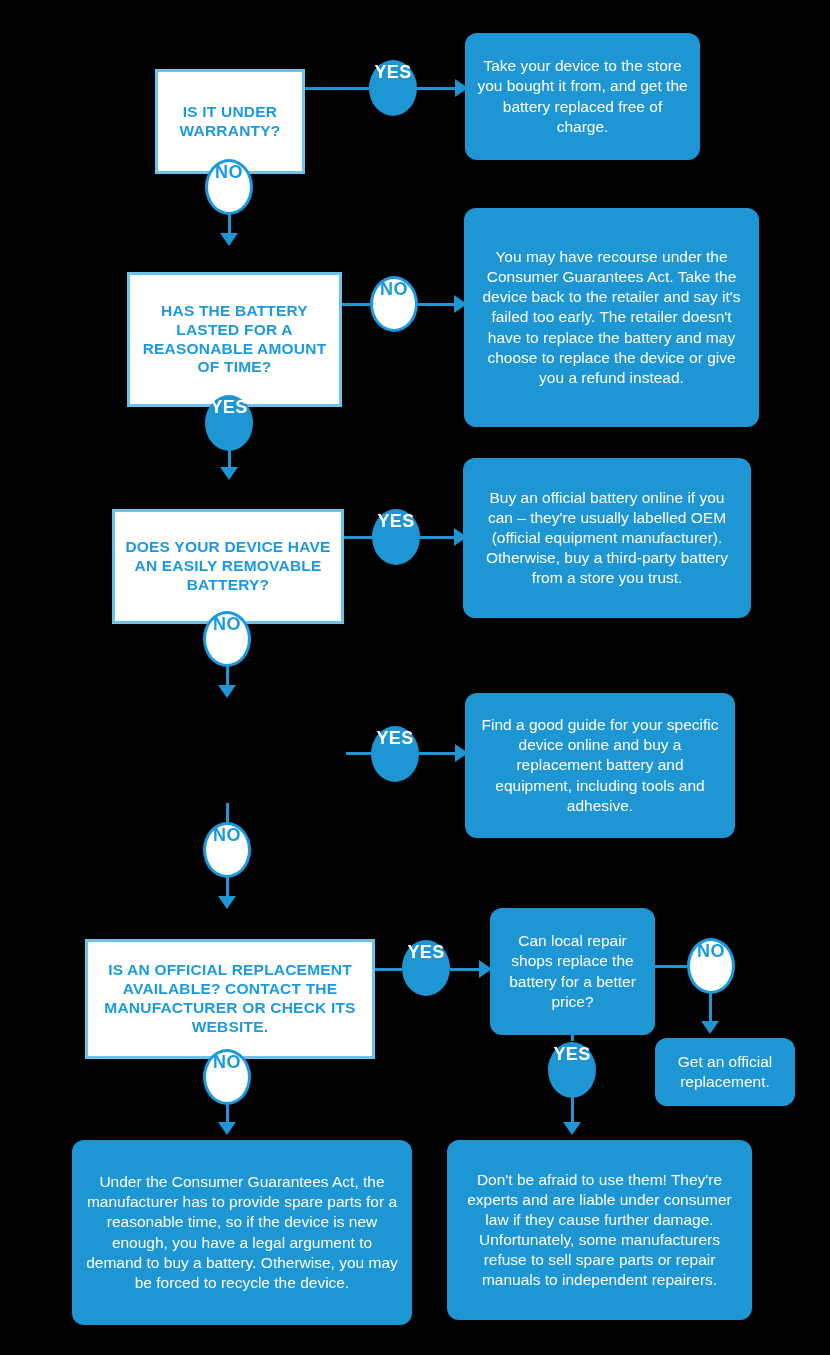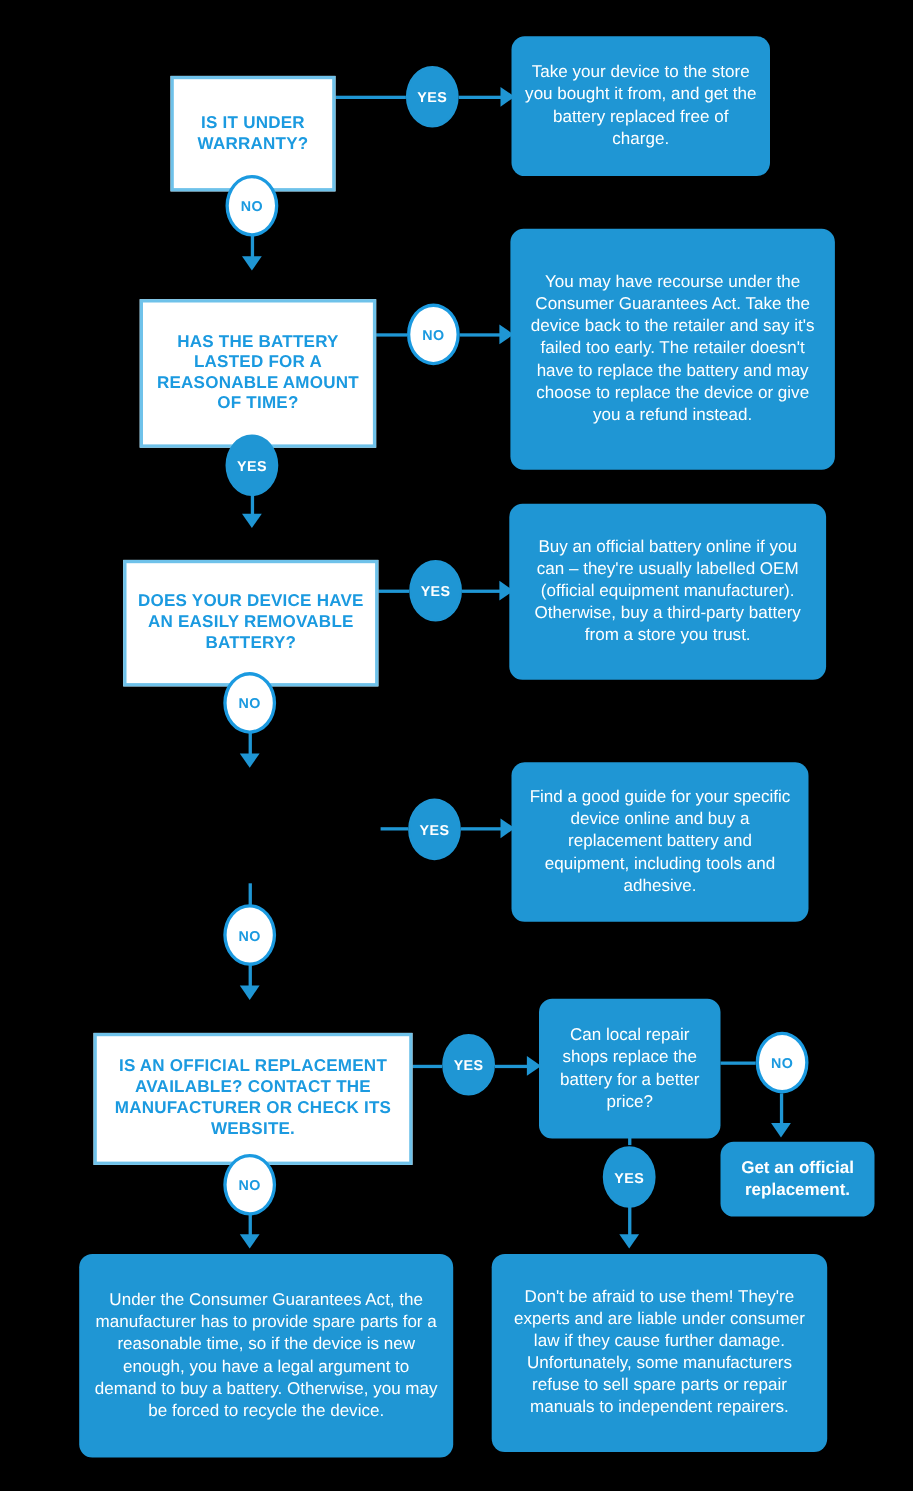--- a/index.html
+++ b/index.html
@@ -44,22 +44,22 @@
     z-index:4;
   }
   .abox span{display:block;width:100%;}
 
   
   .bubble{
     position:absolute;
     width:48px;height:56px;
     border-radius:50%;
     box-sizing:border-box;
-    display:flex;align-items:center;justify-content:center;
-    font-weight:700;font-size:13px;letter-spacing:.4px;
+    display:flex;align-items:flex-start;justify-content:center;
+    font-weight:700;font-size:18px;letter-spacing:.4px;
     z-index:6;
   }
   .bubble.yes{background:#1f96d4;color:#ffffff;border:2px solid #1f96d4;}
   .bubble.no{background:#ffffff;color:#1b9ae0;border:3px solid #1b9ae0;}
 
   
   .ln{position:absolute;background:#1f96d4;z-index:2;}
   .ln.h{height:3px;}
   .ln.v{width:3px;}
 
@@ -181,21 +181,21 @@
     <span>Can local repair shops replace the battery for a better price?</span>
   </div>
 
   <div class="ln h" style="left:655px;top:965px;width:32px;"></div>
   <div class="bubble no" style="left:687px;top:938px;">
     <span>NO</span>
   </div>
   <div class="ln v" style="left:709px;top:994px;height:31px;"></div>
   <div class="arw down" style="left:701px;top:1021px;"></div>
 
-  <div class="abox" style="left:655px;top:1038px;width:140px;height:68px;font-weight:bold;">
+  <div class="abox" style="left:655px;top:1038px;width:140px;height:68px;">
     <span>Get an official replacement.</span>
   </div>
 
   <div class="ln v" style="left:571px;top:1013px;height:28px;"></div>
   <div class="bubble yes" style="left:548px;top:1042px;">
     <span>YES</span>
   </div>
   <div class="ln v" style="left:571px;top:1096px;height:31px;"></div>
   <div class="arw down" style="left:563px;top:1122px;"></div>
 

